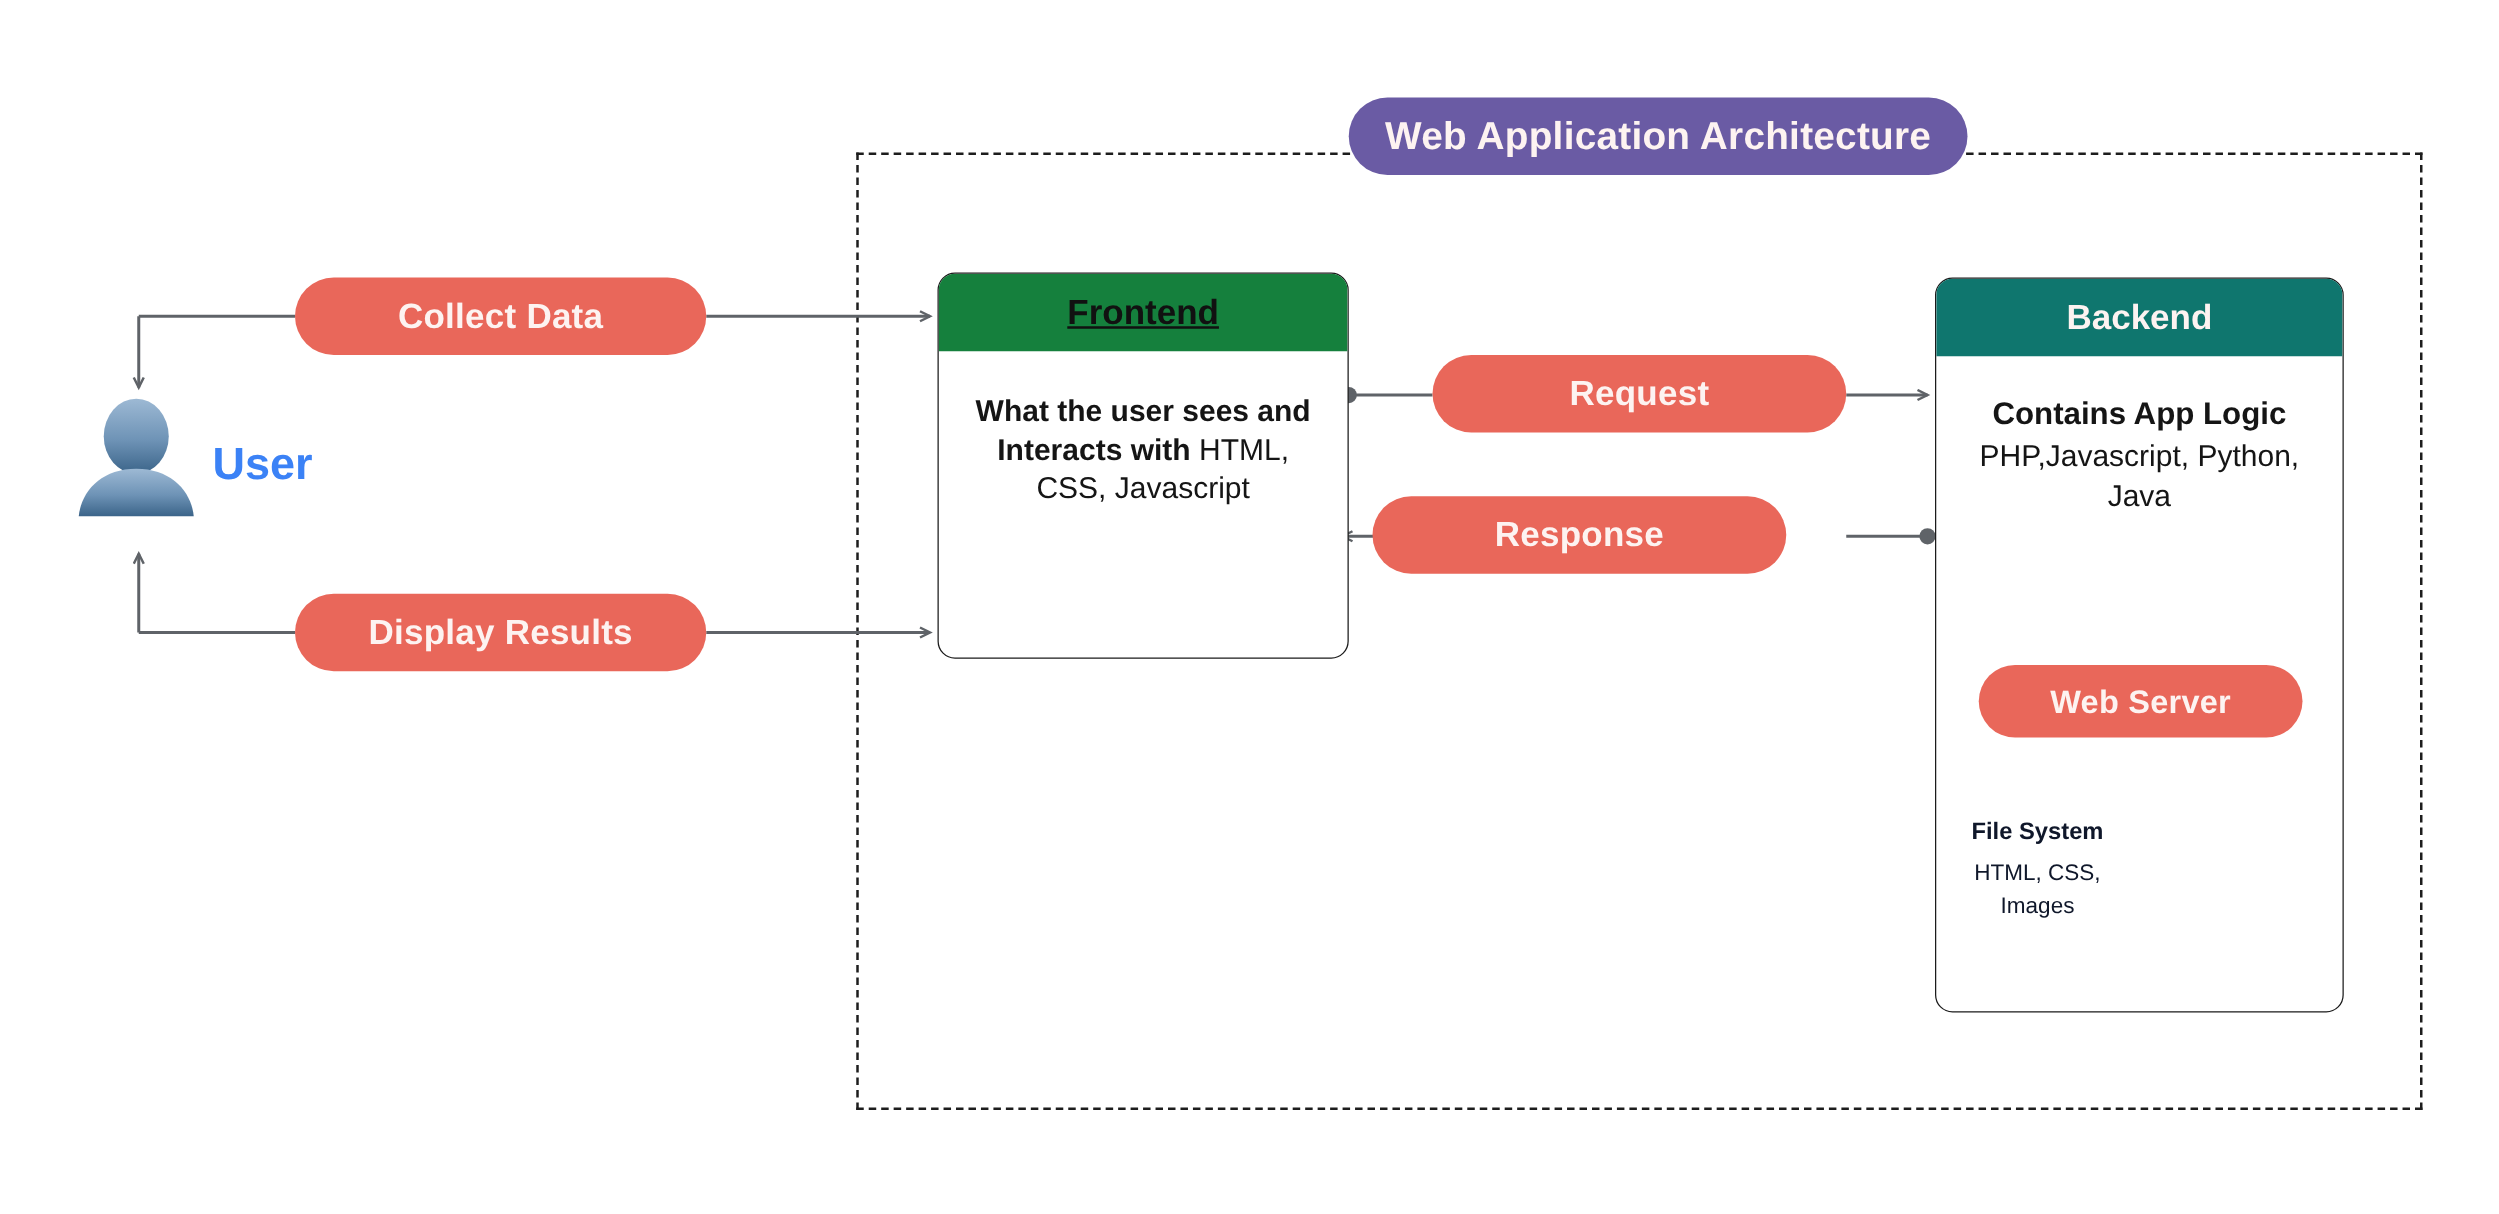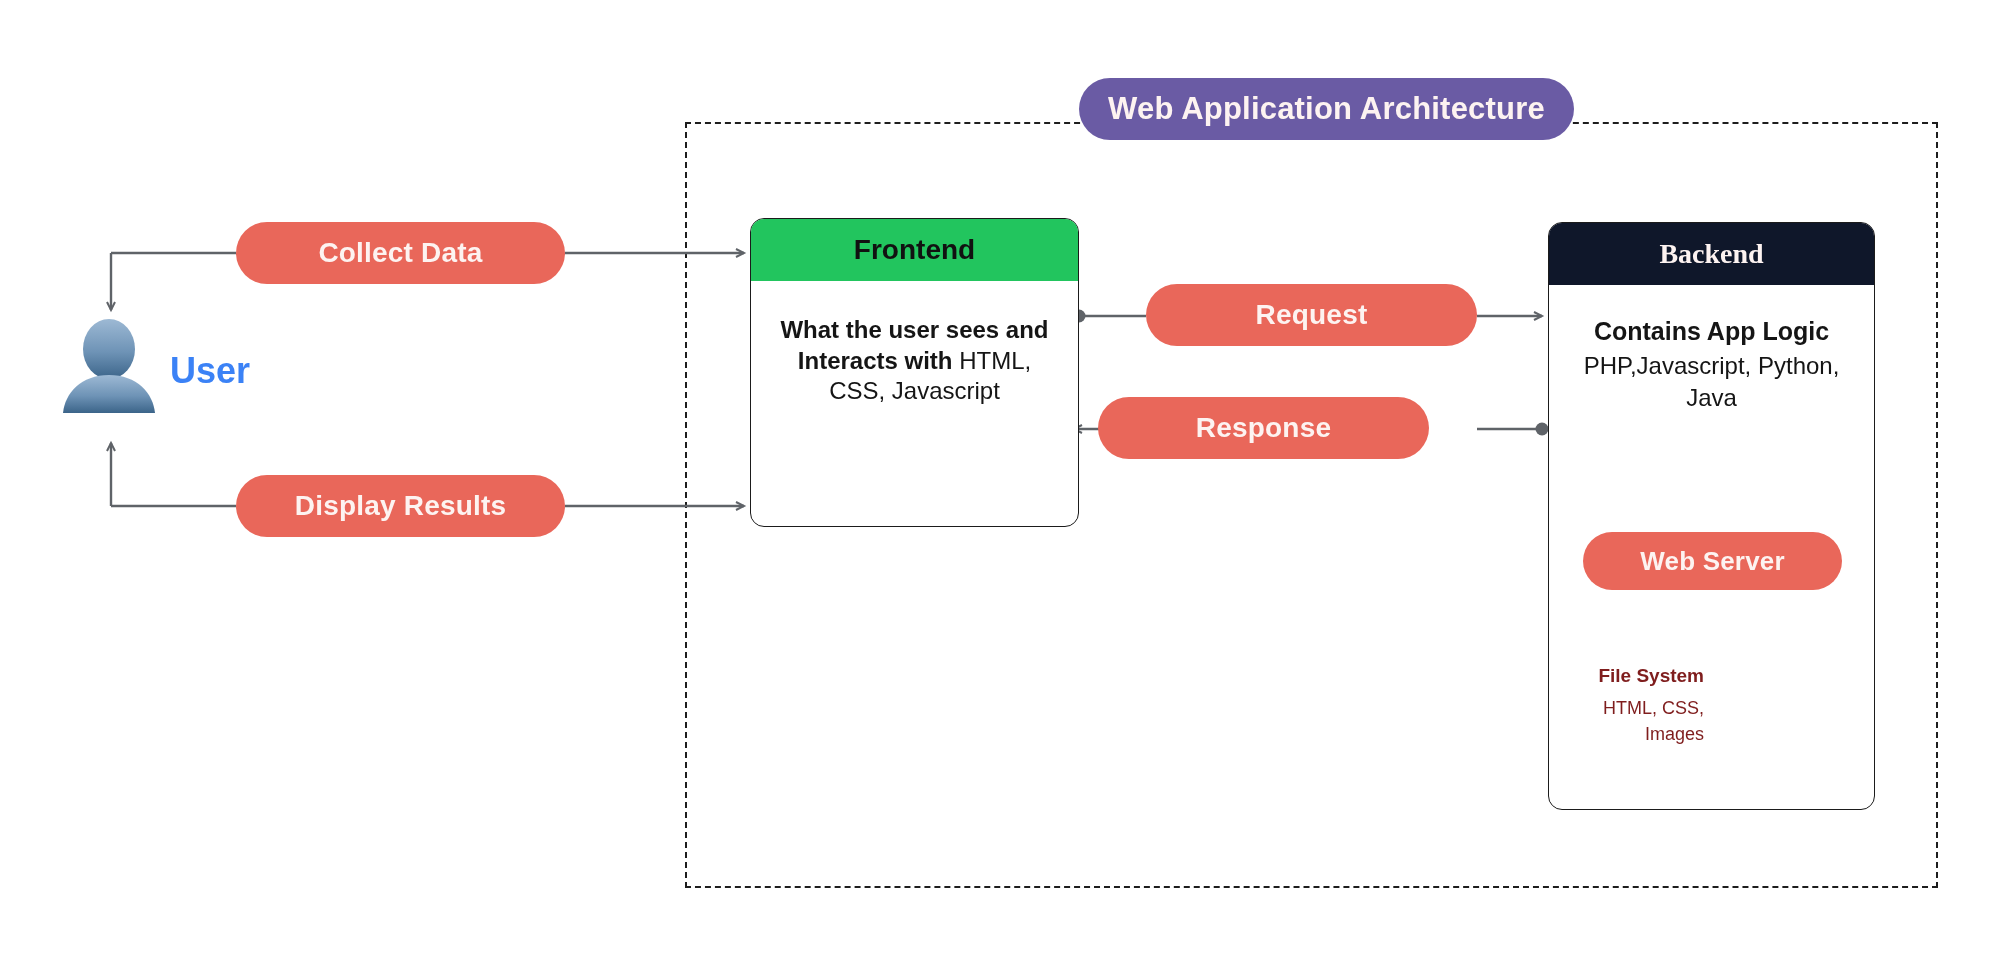--- a/index.html
+++ b/index.html
@@ -118,27 +118,27 @@
   .card-head {
     height: 62px;
     display: flex;
     align-items: center;
     justify-content: center;
     font-weight: bold;
     font-size: 28px;
     box-sizing: border-box;
   }
   .card-head.yellow {
-    background: #22c55e;
+    background: #15803d;
     color: #111111;
+    text-decoration: underline;
   }
   .card-head.coral {
-    background: #0f172a;
+    background: #0f766e;
     color: #fdf3f1;
-    font-family: Liberation Serif, serif;
   }
   .card-body {
     padding: 34px 18px 0 18px;
     text-align: center;
     font-size: 24px;
     line-height: 1.28;
     color: #151515;
   }
   .card-body b { font-weight: bold; }
   .card-body .reg { font-weight: normal; }
@@ -169,23 +169,22 @@
     position: absolute;
     left: 1556px;
     top: 655px;
     width: 312px;
     display: flex;
     justify-content: space-between;
     align-items: flex-start;
   }
   .bcol {
     width: 148px;
-    text-align: right;
-    color: #7f1d1d;
-    margin-top: 10px;
+    text-align: center;
+    color: #0f172a;
   }
   .bcol .bcol-title {
     font-weight: bold;
     font-size: 19px;
     display: block;
     margin-bottom: 8px;
   }
   .bcol .bcol-text {
     font-size: 18px;
     line-height: 1.45;

